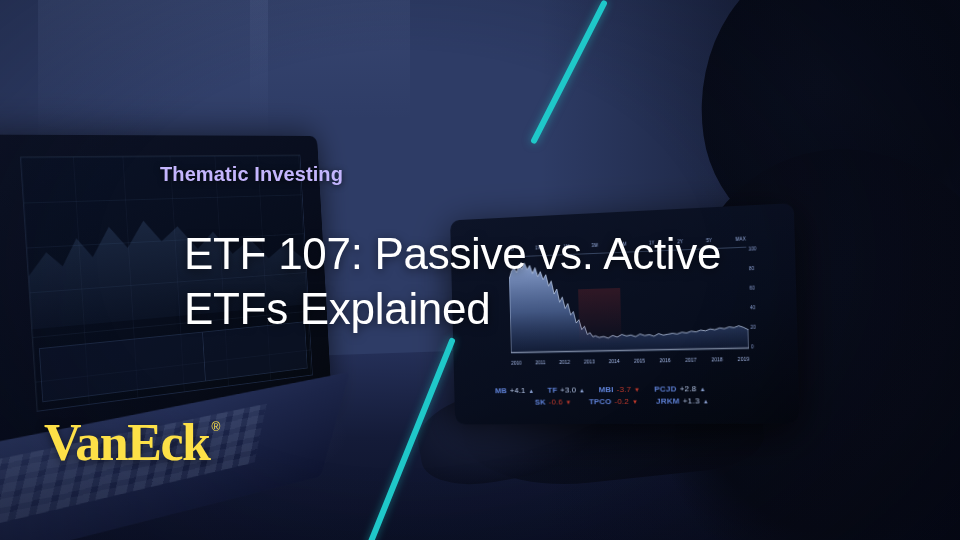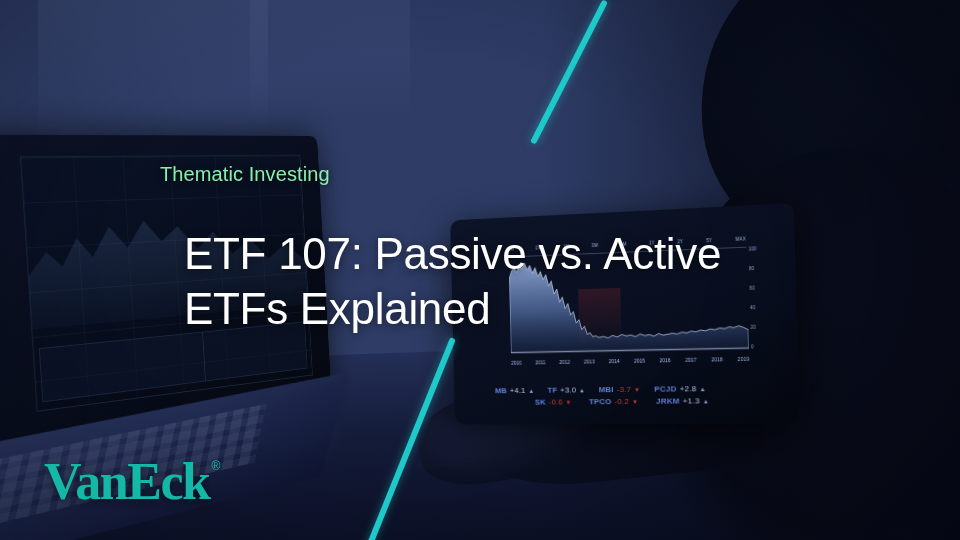--- a/index.html
+++ b/index.html
@@ -241,38 +241,38 @@
   .accent-bottom {
     left: 408px; top: 330px; width: 6px; height: 225px;
     transform: rotate(22deg);
     box-shadow: 0 0 8px rgba(31,200,201,.45);
   }
 
   
   .overlay { position: absolute; inset: 0; }
   .eyebrow {
     position: absolute; left: 160px; top: 163px;
-    font-size: 20px; font-weight: 400; color: #86efac;
+    font-size: 20px; font-weight: 700; color: #c4b5fd;
     letter-spacing: .1px;
     text-shadow: 0 1px 6px rgba(0,0,0,.65);
   }
   .headline {
     position: absolute; left: 160px; top: 197px;
     width: 600px;
     font-size: 44px; font-weight: 300; color: #ffffff;
     line-height: 1.25; letter-spacing: -.3px;
     text-shadow: 0 2px 10px rgba(0,0,0,.55);
     margin-left: 24px;
   }
 
   
   .logo {
-    position: absolute; left: 44px; top: 456px;
+    position: absolute; left: 44px; top: 417px;
     display: flex; align-items: flex-start;
-    color: #14b8a6;
+    color: #fde047;
   }
   .logo-text {
     font-family: "Liberation Serif", "DejaVu Serif", serif;
     font-size: 52px; font-weight: 700;
     letter-spacing: -1.5px; line-height: 1;
     text-shadow: 0 2px 8px rgba(0,0,0,.5);
   }
   .logo-reg {
     font-family: "Liberation Sans", sans-serif;
     font-size: 12px; line-height: 1; margin-top: 4px; margin-left: 2px;

